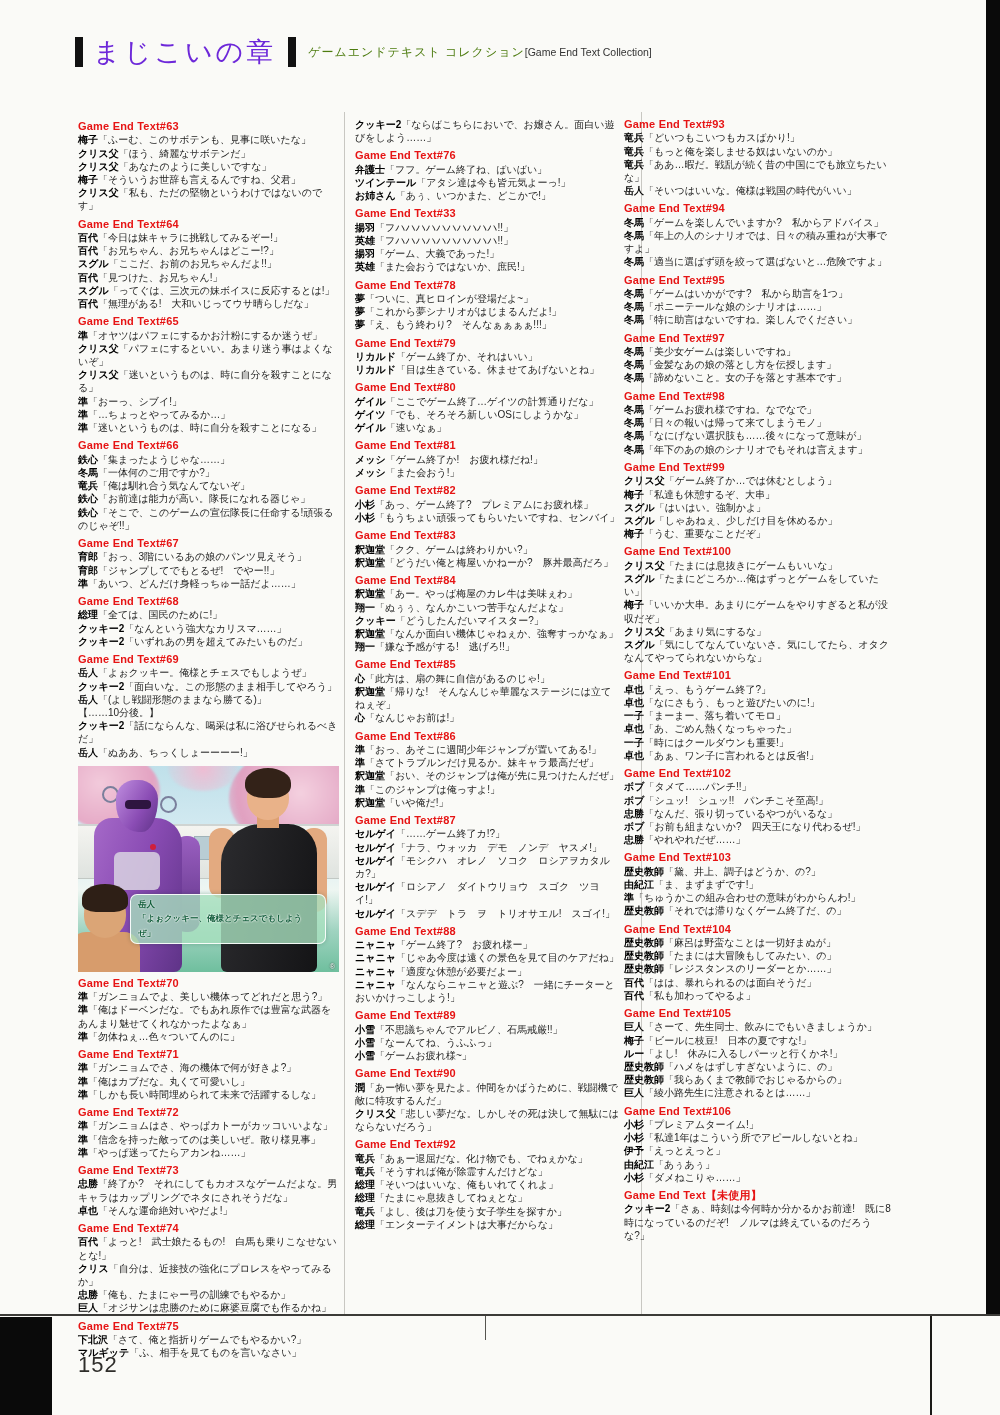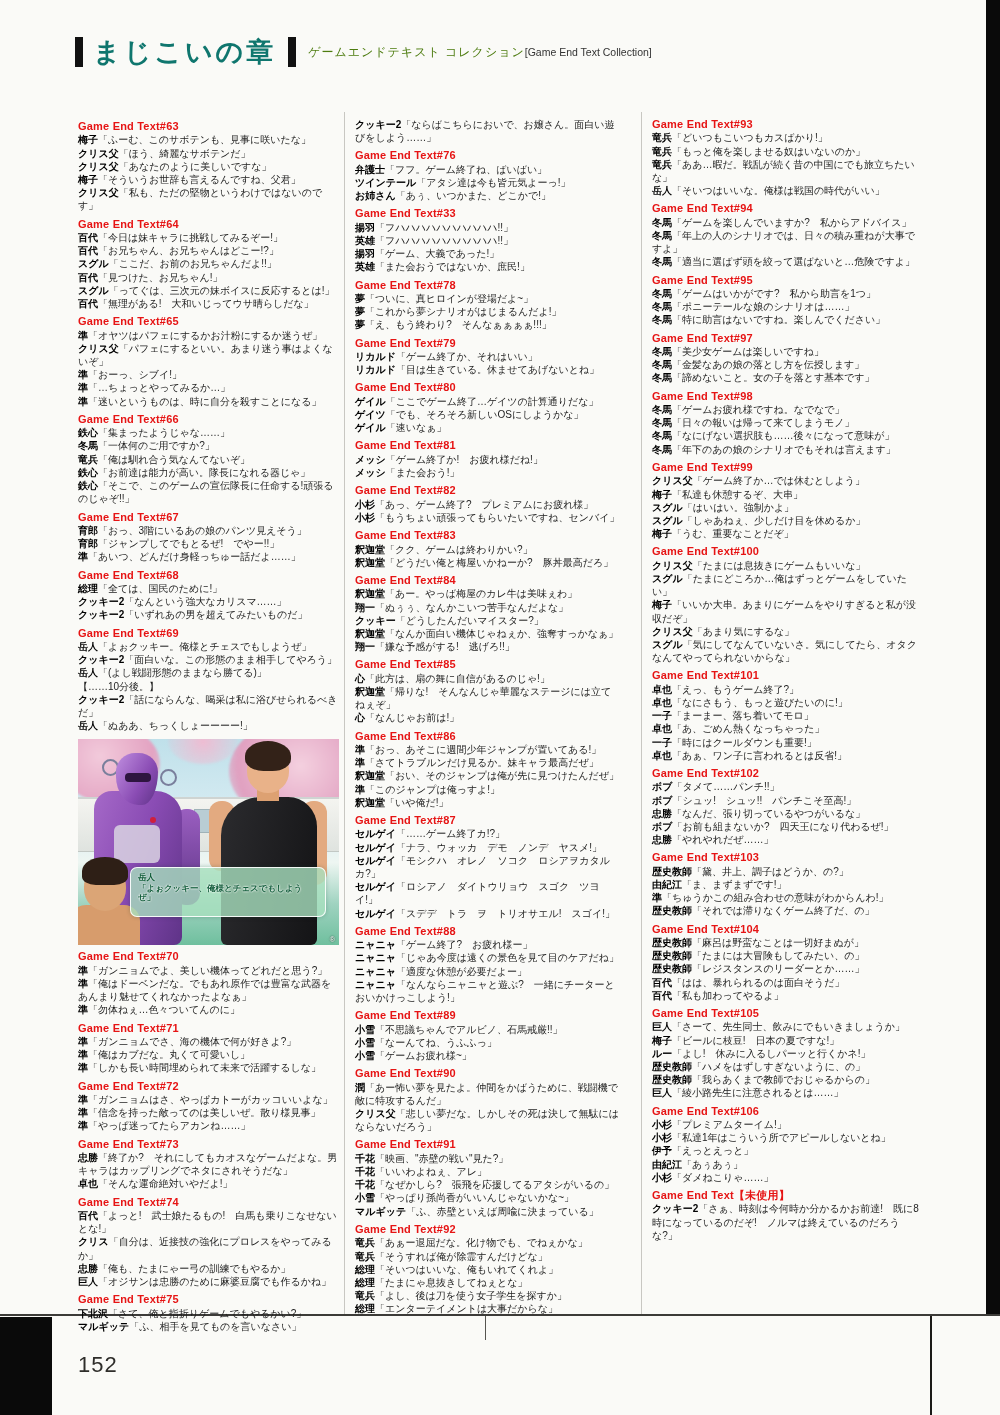--- a/index.html
+++ b/index.html
@@ -3,40 +3,40 @@
 <meta charset="utf-8">
 <style>
   html,body{margin:0;padding:0;}
   body{background:#e9e8e4;font-family:"Liberation Sans","DejaVu Sans",sans-serif;}
   #page{position:relative;width:1000px;height:1415px;background:#fafaf7;overflow:hidden;}
 
   
   #header{position:absolute;left:75px;top:34px;display:flex;align-items:center;}
   .hbar{display:inline-block;width:8px;height:30px;background:#111;margin:0 10px 0 0;}
   .hbar.second{margin:0 12px;}
-  #title{font-size:27px;color:#0f766e;letter-spacing:3px;font-weight:700;font-family:"Liberation Serif","DejaVu Serif",serif;}
+  #title{font-size:27px;color:#6d28d9;letter-spacing:3px;font-weight:400;font-family:"Liberation Serif","DejaVu Serif",serif;}
   #subtitle{font-size:12px;color:#4d7c0f;letter-spacing:1px;}
   #subtitle-en{font-size:10.5px;color:#333;margin-left:0;}
 
   
   #edge-bar{position:absolute;right:0;top:0;width:14px;height:1314px;background:#0a0a0a;}
   .colrule{position:absolute;top:112px;width:1px;height:1202px;background:#c8c7c2;}
   #rule1{left:344px;} #rule2{left:641px;}
   #footer-rule{position:absolute;left:0;top:1314px;width:1000px;height:2px;background:#3c3b38;}
   #corner-block{position:absolute;left:0;top:1317px;width:52px;height:98px;background:#0a0a0a;}
   #pageno{position:absolute;left:78px;top:1352px;font-size:22px;color:#2e2d2a;font-family:Liberation Sans, sans-serif;letter-spacing:1px;}
   .foot-tick{position:absolute;background:#55544f;width:1px;}
   #tick1{left:485px;top:1316px;height:24px;}
   #tick2{left:930px;top:1316px;height:99px;background:#1b1a18;width:2px;}
 
   
   .column{position:absolute;top:118px;font-size:10px;color:#1d1d1d;word-break:break-all;}
   #col1{left:78px;width:263px;top:120px;}
   #col2{left:355px;width:266px;}
-  #col3{left:652px;width:270px;}
+  #col3{left:624px;width:270px;}
   .block{margin-top:5px;}
   .block:first-child{margin-top:0;}
   .bhead{color:#e61414;font-weight:bold;font-size:11px;line-height:13.4px;letter-spacing:0.2px;}
   .line{line-height:13.2px;}
   .line b{color:#000;}
 
   
   #shot{position:relative;width:261px;height:206px;margin:7px 0 3px 0;overflow:hidden;background:linear-gradient(#bfe0ea 0%,#d9edf3 40%,#eef6f2 60%,#9fd3c0 80%,#6fbf9e 100%);}
   .blossom{position:absolute;border-radius:50%;filter:blur(1px);}
   .bl1{left:-18px;top:-14px;width:100px;height:78px;background:radial-gradient(circle at 40% 40%,#f2cadb,#e3a3c2 70%,rgba(227,163,194,0));}
@@ -62,21 +62,21 @@
   #man-torso{right:22px;top:58px;width:96px;height:148px;background:linear-gradient(100deg,#2b2b2e,#141416);border-radius:42% 30% 6px 6px/26% 20% 6px 6px;}
   #man-shoulderL{right:104px;top:62px;width:26px;height:70px;background:#e3aa80;border-radius:12px;}
   #man-shoulderR{right:12px;top:62px;width:26px;height:84px;background:#e3aa80;border-radius:12px;}
   
   #man2-hair{left:4px;top:118px;width:46px;height:28px;background:#2e1f16;border-radius:50% 50% 30% 30%;}
   #man2-face{left:6px;top:128px;width:42px;height:44px;background:#dba576;border-radius:46% 46% 52% 52%;}
   #man2-body{left:-8px;top:166px;width:70px;height:40px;background:#d79c6c;border-radius:16px 16px 0 0;}
   
   #dialog{position:absolute;left:52px;top:128px;width:196px;height:50px;background:rgba(168,224,190,.8);border:1px solid rgba(255,255,255,.9);border-radius:7px;box-shadow:0 0 4px rgba(0,60,30,.25);padding:4px 7px;box-sizing:border-box;}
   #dialog .dname{font-size:8.5px;font-weight:bold;color:#0f5c38;text-shadow:0 0 2px #fff;}
-  #dialog .dtext{font-size:8.5px;font-weight:bold;color:#145f3d;text-shadow:0 0 2px #fff,0 0 2px #fff;line-height:9px;}
+  #dialog .dtext{font-size:8.5px;font-weight:bold;color:#145f3d;text-shadow:0 0 2px #fff,0 0 2px #fff;line-height:15px;}
   #shot-mark{position:absolute;right:4px;bottom:2px;font-size:7px;color:#fff;text-shadow:0 0 2px #000;}
 </style>
 </head>
 <body>
 
 <div id="page">
 
   <div id="header">
     <span class="hbar"></span>
     <span id="title">まじこいの章</span>
@@ -109,20 +109,21 @@
         <div class="line"><b>百代</b>「お兄ちゃん、お兄ちゃんはどこー!?」</div>
         <div class="line"><b>スグル</b>「ここだ、お前のお兄ちゃんだよ!!」</div>
         <div class="line"><b>百代</b>「見つけた、お兄ちゃん!」</div>
         <div class="line"><b>スグル</b>「ってぐは、三次元の妹ボイスに反応するとは!」</div>
         <div class="line"><b>百代</b>「無理がある!　大和いじってウサ晴らしだな」</div>
       </div>
       <div class="block">
         <div class="bhead">Game End Text#65</div>
         <div class="line"><b>準</b>「オヤツはパフェにするかお汁粉にするか迷うぜ」</div>
         <div class="line"><b>クリス父</b>「パフェにするといい。あまり迷う事はよくないぞ」</div>
+        <div class="line"><b>クリス父</b>「迷いというものは、時に自分を殺すことになる」</div>
         <div class="line"><b>準</b>「おーっ、シブイ!」</div>
         <div class="line"><b>準</b>「…ちょっとやってみるか…」</div>
         <div class="line"><b>準</b>「迷いというものは、時に自分を殺すことになる」</div>
       </div>
       <div class="block">
         <div class="bhead">Game End Text#66</div>
         <div class="line"><b>鉄心</b>「集まったようじゃな……」</div>
         <div class="line"><b>冬馬</b>「一体何のご用ですか?」</div>
         <div class="line"><b>竜兵</b>「俺は馴れ合う気なんてないぞ」</div>
         <div class="line"><b>鉄心</b>「お前達は能力が高い。隊長になれる器じゃ」</div>
@@ -307,28 +308,20 @@
         <div class="line"><b>小雪</b>「不思議ちゃんでアルビノ、石馬戒厳!!」</div>
         <div class="line"><b>小雪</b>「なーんてね、うふふっ」</div>
         <div class="line"><b>小雪</b>「ゲームお疲れ様~」</div>
       </div>
       <div class="block">
         <div class="bhead">Game End Text#90</div>
         <div class="line"><b>潤</b>「あー怖い夢を見たよ。仲間をかばうために、戦闘機で敵に特攻するんだ」</div>
         <div class="line"><b>クリス父</b>「悲しい夢だな。しかしその死は決して無駄にはならないだろう」</div>
       </div>
       <div class="block">
-        <div class="bhead">Game End Text#91</div>
-        <div class="line"><b>千花</b>「映画、"赤壁の戦い"見た?」</div>
-        <div class="line"><b>千花</b>「いいわよねぇ、アレ」</div>
-        <div class="line"><b>千花</b>「なぜかしら?　張飛を応援してるアタシがいるの」</div>
-        <div class="line"><b>小雪</b>「やっぱり孫尚香がいいんじゃないかな~」</div>
-        <div class="line"><b>マルギッテ</b>「ふ、赤壁といえば周喩に決まっている」</div>
-      </div>
-      <div class="block">
         <div class="bhead">Game End Text#92</div>
         <div class="line"><b>竜兵</b>「あぁー退屈だな。化け物でも、でねぇかな」</div>
         <div class="line"><b>竜兵</b>「そうすれば俺が除霊すんだけどな」</div>
         <div class="line"><b>総理</b>「そいつはいいな、俺もいれてくれよ」</div>
         <div class="line"><b>総理</b>「たまにゃ息抜きしてねぇとな」</div>
         <div class="line"><b>竜兵</b>「よし、後は刀を使う女子学生を探すか」</div>
         <div class="line"><b>総理</b>「エンターテイメントは大事だからな」</div>
       </div>
     </div>
   <div class="column" id="col3">

